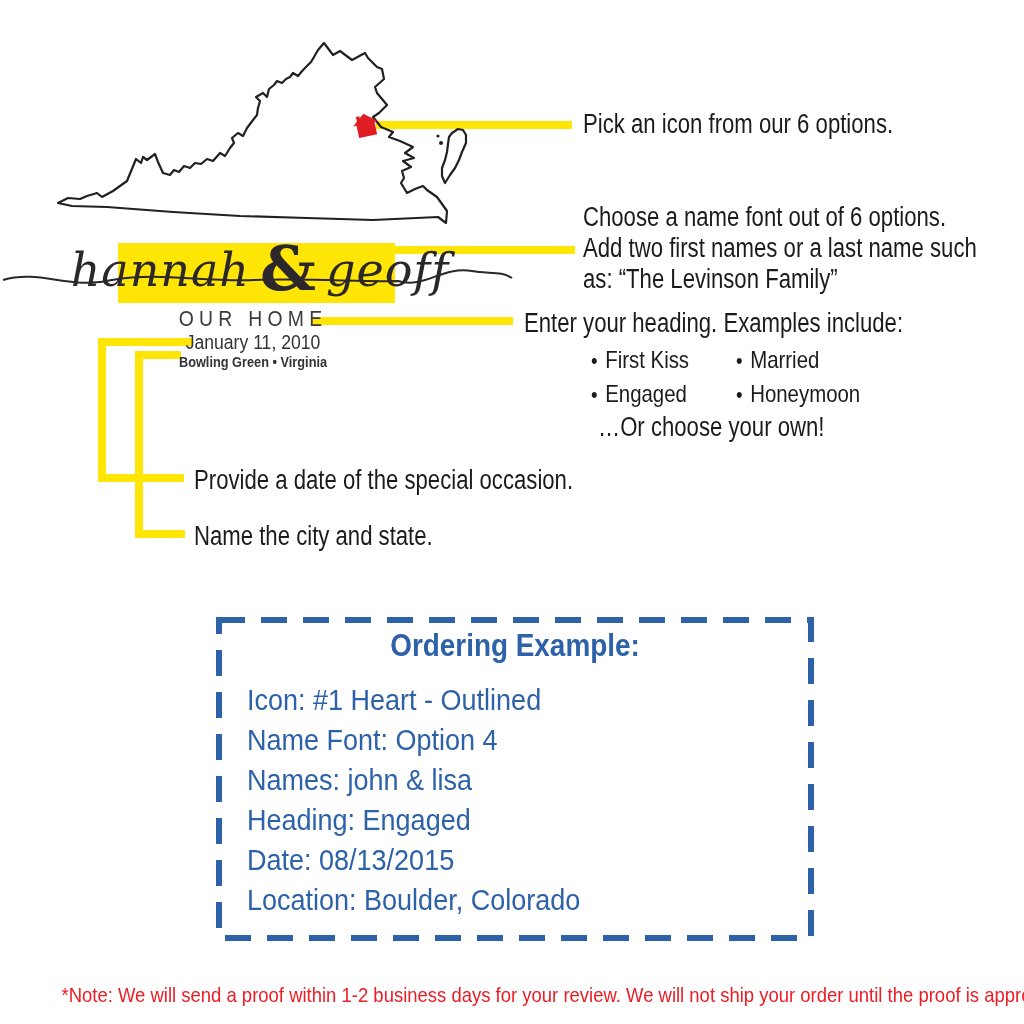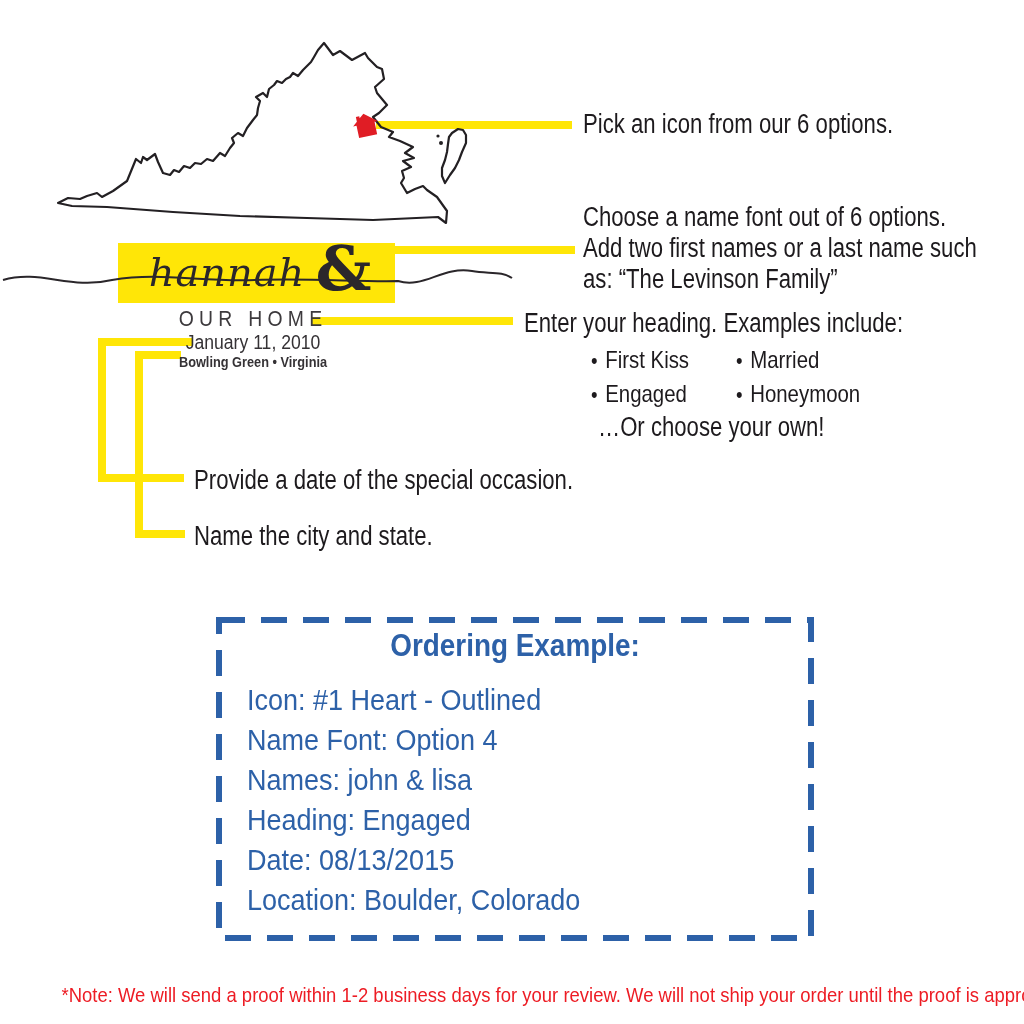--- a/index.html
+++ b/index.html
@@ -11,21 +11,21 @@
   .abs{position:absolute;}
   
   .ybox{position:absolute;left:118px;top:243px;width:277px;height:60px;background:var(--yellow);}
   .yline{position:absolute;background:var(--yellow);}
   
   #art{position:absolute;left:0;top:0;}
   
   .names-row{position:absolute;left:100px;top:228px;width:320px;height:78px;
              display:flex;align-items:baseline;justify-content:center;gap:10px;
              font-family:"DejaVu Serif",serif;font-style:italic;color:#2b272b;}
-  .name-word{font-size:40px;letter-spacing:1px;}
+  .name-word{font-size:46px;letter-spacing:1px;}
   .name-amp{font-size:62px;font-style:normal;font-weight:bold;position:relative;top:4px;}
   
   .design-col{position:absolute;left:103px;top:307px;width:300px;text-align:center;
               transform:scaleX(.88);transform-origin:50% 0;color:#3d3a3d;}
   .d-heading{font-size:22px;letter-spacing:6px;line-height:24px;}
   .d-date{font-size:20px;line-height:21px;margin-top:1px;color:#353235;}
   .d-loc{font-size:14.5px;font-weight:bold;line-height:16px;margin-top:1px;color:#353235;}
   
   .ann{position:absolute;font-size:27px;line-height:31px;white-space:nowrap;
        transform:scaleX(.82);transform-origin:0 0;color:#1d1a1d;}
@@ -66,20 +66,21 @@
     <path fill="none" stroke="var(--ink)" stroke-width="2.2" stroke-linejoin="round" d="M452,133 L458,129 L463,130 L466,135 L466,143 L462,152 L459,160 L455,168 L450,175 L445,183 L442,176 L442,168 L445,160 L447,152 L448,144 L449,137 Z"></path>
     <circle cx="438" cy="136" r="1.6" fill="var(--ink)"></circle>
     <circle cx="441" cy="143" r="2" fill="var(--ink)"></circle>
     <path fill="none" stroke="#2a262a" stroke-width="2" d="M3,280 C40,269 70,290 112,280 C160,272 200,282 255,280 C310,278 360,282 398,281 C424,289 442,266 472,271 C488,274 502,271 512,278"></path>
     <path fill="var(--house-red)" transform="translate(366,126) rotate(-12) scale(1.15)" d="M0,-11 L11,-2 L8,-2 L8,9 L-8,9 L-8,-2 L-11,-2 L-7,-5.3 L-7,-9.5 L-4,-9.5 L-4,-7.7 Z"></path>
   </svg>
 
   <div class="names-row">
     <span class="name-word">hannah</span>
     <span class="name-amp">&amp;</span>
+    <span class="name-word">geoff</span>
   </div>
 
   <div class="design-col">
     <div class="d-heading">OUR HOME</div>
     <div class="d-date">January 11, 2010</div>
     <div class="d-loc">Bowling Green • Virginia</div>
   </div>
 
   <div class="ann" style="left:583px;top:109px;">Pick an icon from our 6 options.</div>
 

